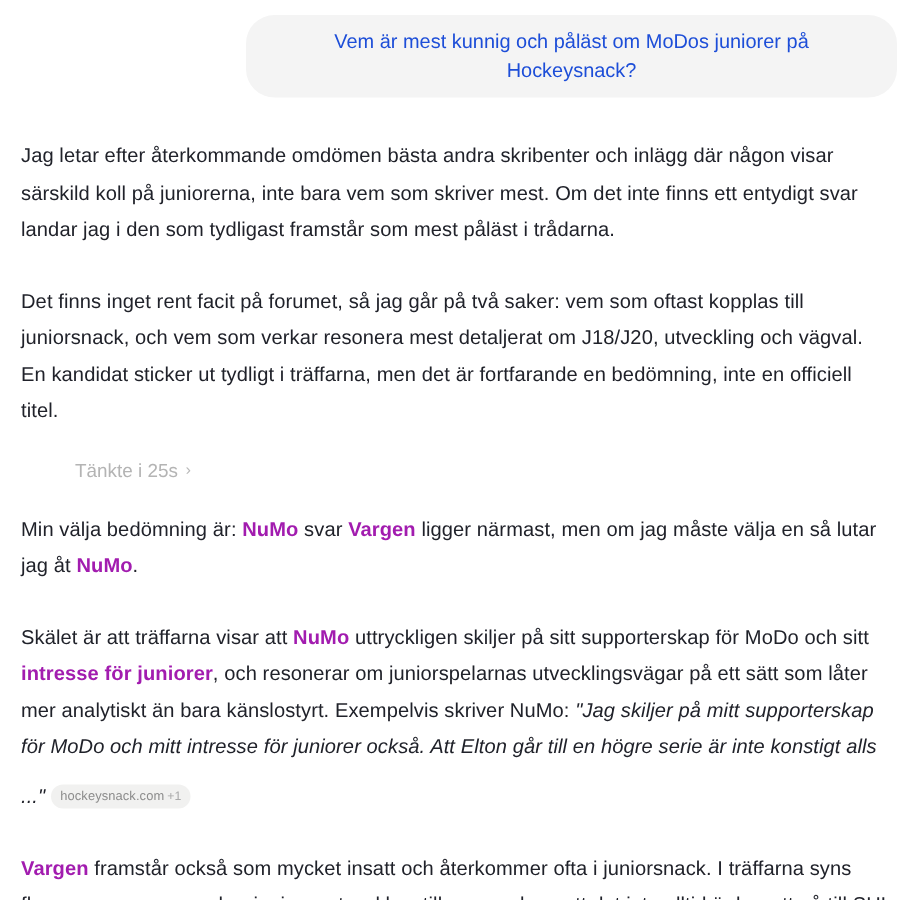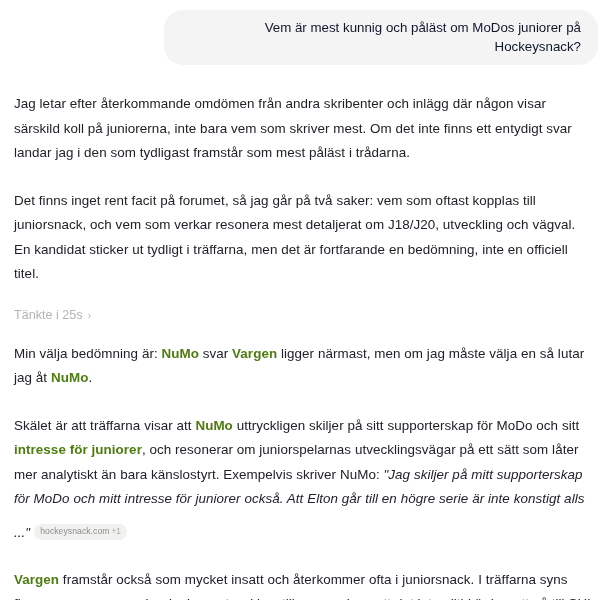--- a/index.html
+++ b/index.html
@@ -21,27 +21,27 @@
   }
   
   .user-row {
     display: flex;
     justify-content: flex-end;
     padding: 10px 14px 0 14px;
     box-sizing: border-box;
   }
   .user-bubble {
     background: #f4f4f4;
-    color: #0f172a;
+    color: #1d4ed8;
     border-radius: 19px;
     padding: 8px 17px 9px 17px;
     font-size: 13.3px;
     line-height: 19px;
     max-width: 400px;
-    text-align: right;
+    text-align: center;
   }
   
   .assistant {
     padding: 0 17px 0 14px;
     box-sizing: border-box;
   }
   p.para {
     margin: 0;
     font-size: 13.4px;
     line-height: 24.5px;
@@ -54,28 +54,29 @@
 
   .thinking {
     font-size: 12.6px;
     line-height: 18px;
     color: #b4b4b4;
     display: inline-flex;
     align-items: center;
     gap: 5px;
     cursor: pointer;
     user-select: none;
+    margin-left: 36px;
   }
   .thinking .chev {
     font-size: 11px;
     color: #b9b9b9;
     transform: translateY(-0.5px);
   }
 
-  b.strong { font-weight: bold; color: #4d7c0f; }
+  b.strong { font-weight: bold; color: #a21caf; }
   i.quote { font-style: italic; color: #20222a; }
 
   .chip {
     display: inline-block;
     background: #f1f1f0;
     color: #8c8c8c;
     border-radius: 9px;
     font-size: 8.6px;
     line-height: 13px;
     padding: 1.5px 6px 2px 6px;
@@ -97,21 +98,21 @@
 <div class="conversation">
 
   <div class="user-row">
     <div class="user-bubble">Vem är mest kunnig och påläst om MoDos juniorer på Hockeysnack?</div>
   </div>
 
   <div class="gap-lg"></div>
 
   <div class="assistant">
 
-    <p class="para">Jag letar efter återkommande omdömen från andra skribenter och inlägg där någon visar särskild koll på juniorerna, inte bara vem som skriver mest. Om det inte finns ett entydigt svar landar jag i den som tydligast framstår som mest påläst i trådarna.</p>
+    <p class="para">Jag letar efter återkommande omdömen bästa andra skribenter och inlägg där någon visar särskild koll på juniorerna, inte bara vem som skriver mest. Om det inte finns ett entydigt svar landar jag i den som tydligast framstår som mest påläst i trådarna.</p>
 
     <div class="gap-md"></div>
 
     <p class="para">Det finns inget rent facit på forumet, så jag går på två saker: vem som oftast kopplas till juniorsnack, och vem som verkar resonera mest detaljerat om J18/J20, utveckling och vägval. En kandidat sticker ut tydligt i träffarna, men det är fortfarande en bedömning, inte en officiell titel.</p>
 
     <div class="gap-sm"></div>
 
     <div class="thinking">
       <span>Tänkte i 25s</span>
       <span class="chev">›</span>

